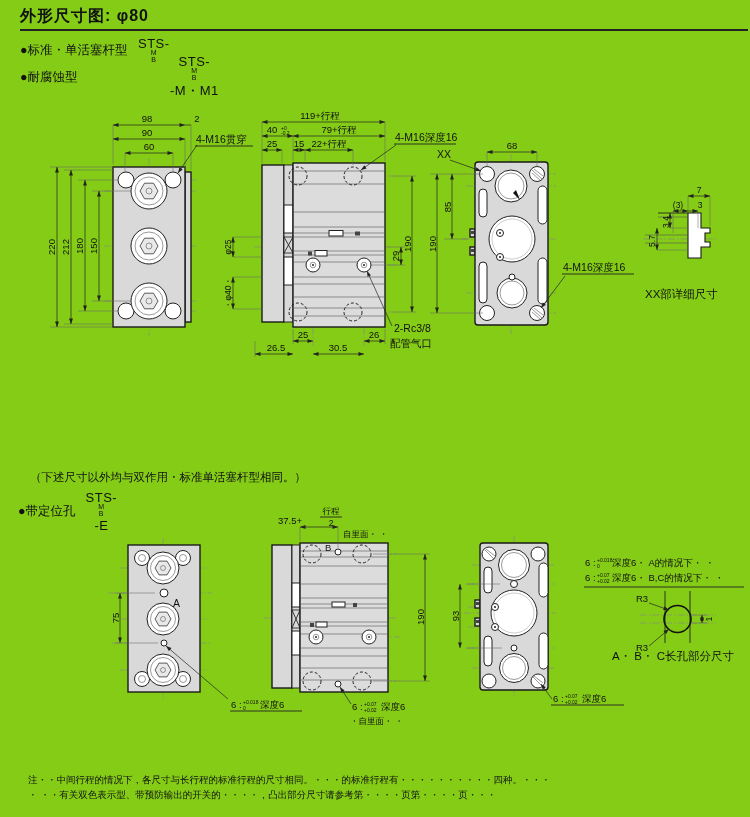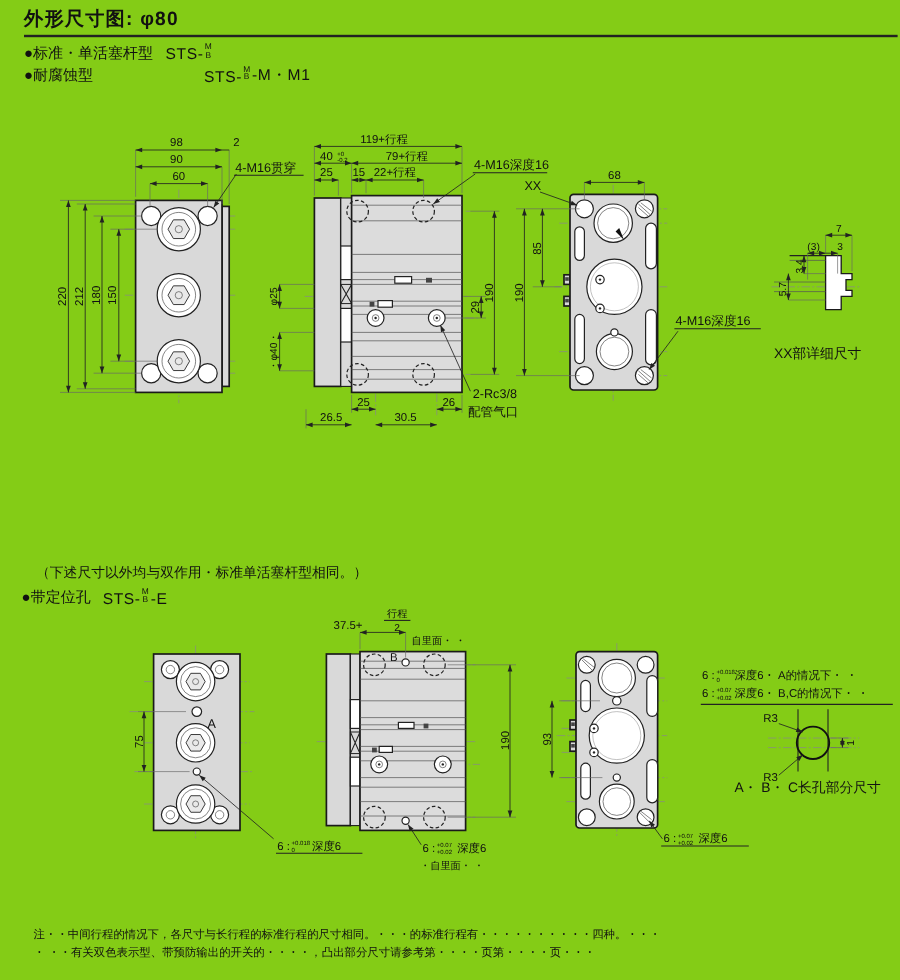--- a/index.html
+++ b/index.html
@@ -3,21 +3,21 @@
 <meta charset="utf-8">
 <style>
   html,body{margin:0;padding:0;background:#fff;}
   #page{position:relative;width:750px;height:817px;background:#84cc16;
         font-family:"Liberation Sans",sans-serif;color:#111;overflow:hidden;}
   .abs{position:absolute;}
   #title{left:20px;top:6px;font-size:16px;font-weight:bold;letter-spacing:1px;}
   #title-rule{left:20px;top:29px;width:728px;height:2px;background:#222;}
   .bullet-row{left:20px;font-size:12.5px;display:flex;align-items:center;}
   .bullet-label{display:inline-block;width:118px;}
-  .model{font-size:13px;letter-spacing:.5px;display:inline-flex;align-items:center;}
+  .model{font-size:13px;letter-spacing:.5px;display:inline-flex;align-items:center;flex-direction:column;}
   .frac{display:inline-flex;flex-direction:column;font-size:7px;line-height:6.5px;
         text-align:center;margin:0 1px;transform:translateY(-1px);}
   #note1{left:42px;top:372px;font-size:10.5px;}
   #sec2-row1{left:18px;top:451px;font-size:12.5px;display:flex;align-items:center;margin-top:39px;}
   #sec2-row1 .bullet-label{width:auto;margin-right:10px;}
   #sec2-row2{left:30px;top:470px;font-size:11.5px;}
   #footer{left:28px;top:772px;width:716px;font-size:9.5px;line-height:15px;}
   svg text{font-family:"Liberation Sans",sans-serif;fill:#111;}
   .t9{font-size:9.5px;} .t10{font-size:10.5px;} .t8{font-size:8.5px;}
   .t4{font-size:5px;} .t11{font-size:11.5px;}

